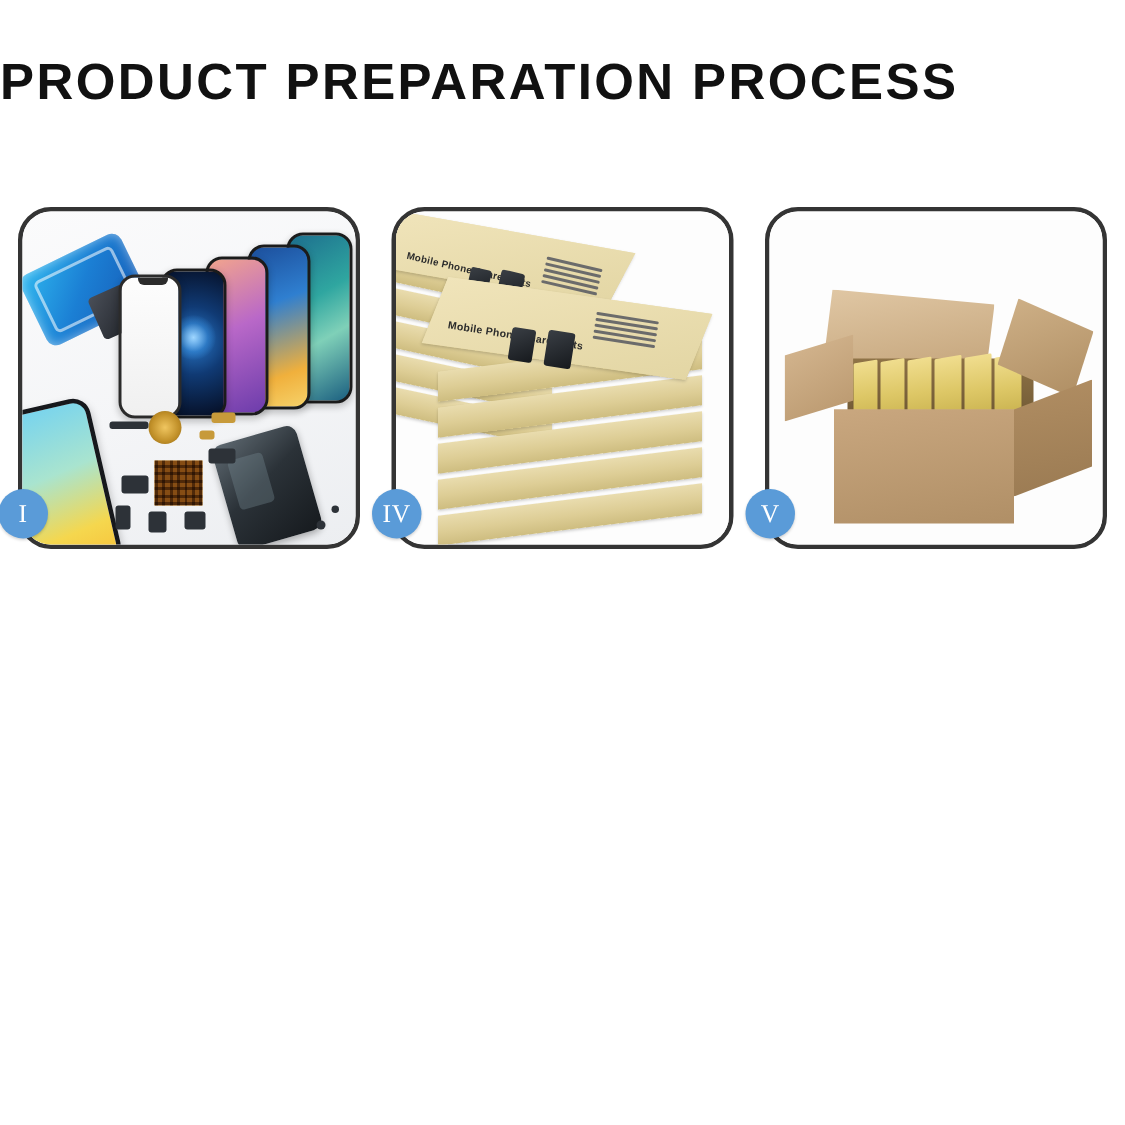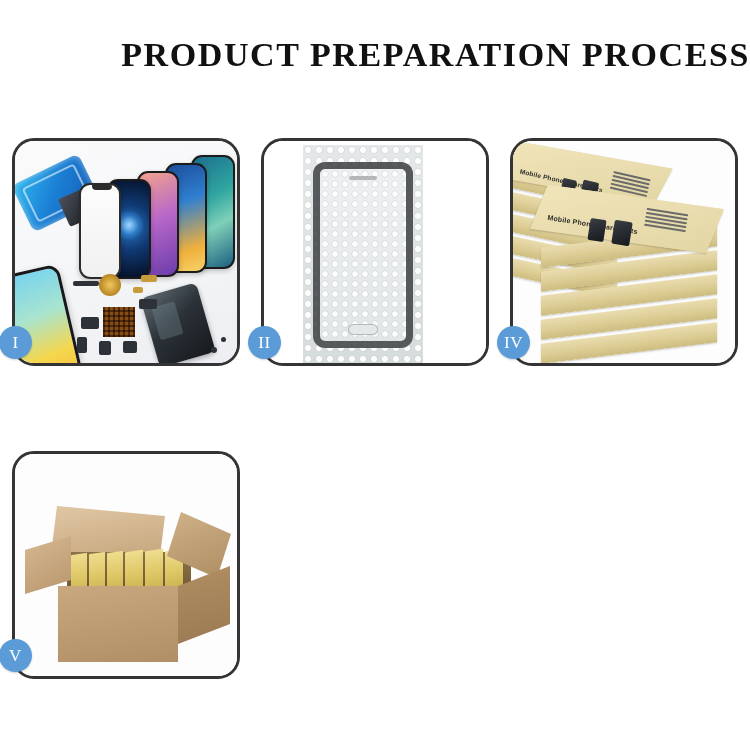--- a/index.html
+++ b/index.html
@@ -12,27 +12,27 @@
   }
   .page {
     position: relative;
     width: 750px; height: 750px;
     background: #ffffff;
   }
 
   
   .header { position: absolute; top: 0; left: 0; width: 750px; }
   .title {
-    text-align: right;
+    text-align: left;
     font-size: 34px;
     font-weight: 700;
     letter-spacing: 1.6px;
     color: #111111;
     margin-top: 36px;
-    font-family: Liberation Serif, serif;
+    font-family: Liberation Sans, sans-serif;
     white-space: nowrap;
   }
   .subtitle {
     text-align: center;
     font-size: 14.5px;
     font-weight: 400;
     color: #1a1a1a;
     margin-top: 11px;
     letter-spacing: 0.15px;
     white-space: nowrap;
@@ -342,30 +342,20 @@
         <div class="dot" style="left:124px;top:158px;width:18px;height:10px;"></div>
         <div class="gold" style="left:126px;top:134px;width:16px;height:7px;"></div>
         <div class="gold" style="left:118px;top:146px;width:10px;height:6px;"></div>
         <div class="dot" style="left:84px;top:200px;width:12px;height:14px;"></div>
         <div class="dot" style="left:196px;top:206px;width:6px;height:6px;border-radius:50%;"></div>
         <div class="dot" style="left:206px;top:196px;width:5px;height:5px;border-radius:50%;"></div>
       </div>
       <div class="badge">I</div>
     </div>
 
-    <div class="panel">
-      <div class="panel-inner p2">
-        <div class="bubble-bg"></div>
-        <div class="screen">
-          <div class="earpiece"></div>
-          <div class="homebtn"></div>
-        </div>
-      </div>
-      <div class="badge">II</div>
-    </div>
 
 
     <div class="panel">
       <div class="panel-inner p4">
 
         <div class="stackbox" style="left:-4px;top:40px;width:108px;height:18px;transform:skewY(12deg);"></div>
         <div class="stackbox" style="left:-4px;top:62px;width:108px;height:18px;transform:skewY(12deg);"></div>
         <div class="stackbox" style="left:-4px;top:84px;width:108px;height:18px;transform:skewY(12deg);"></div>
         <div class="stackbox" style="left:-4px;top:106px;width:108px;height:18px;transform:skewY(12deg);"></div>
         <div class="stackbox" style="left:-4px;top:128px;width:108px;height:18px;transform:skewY(12deg);"></div>

